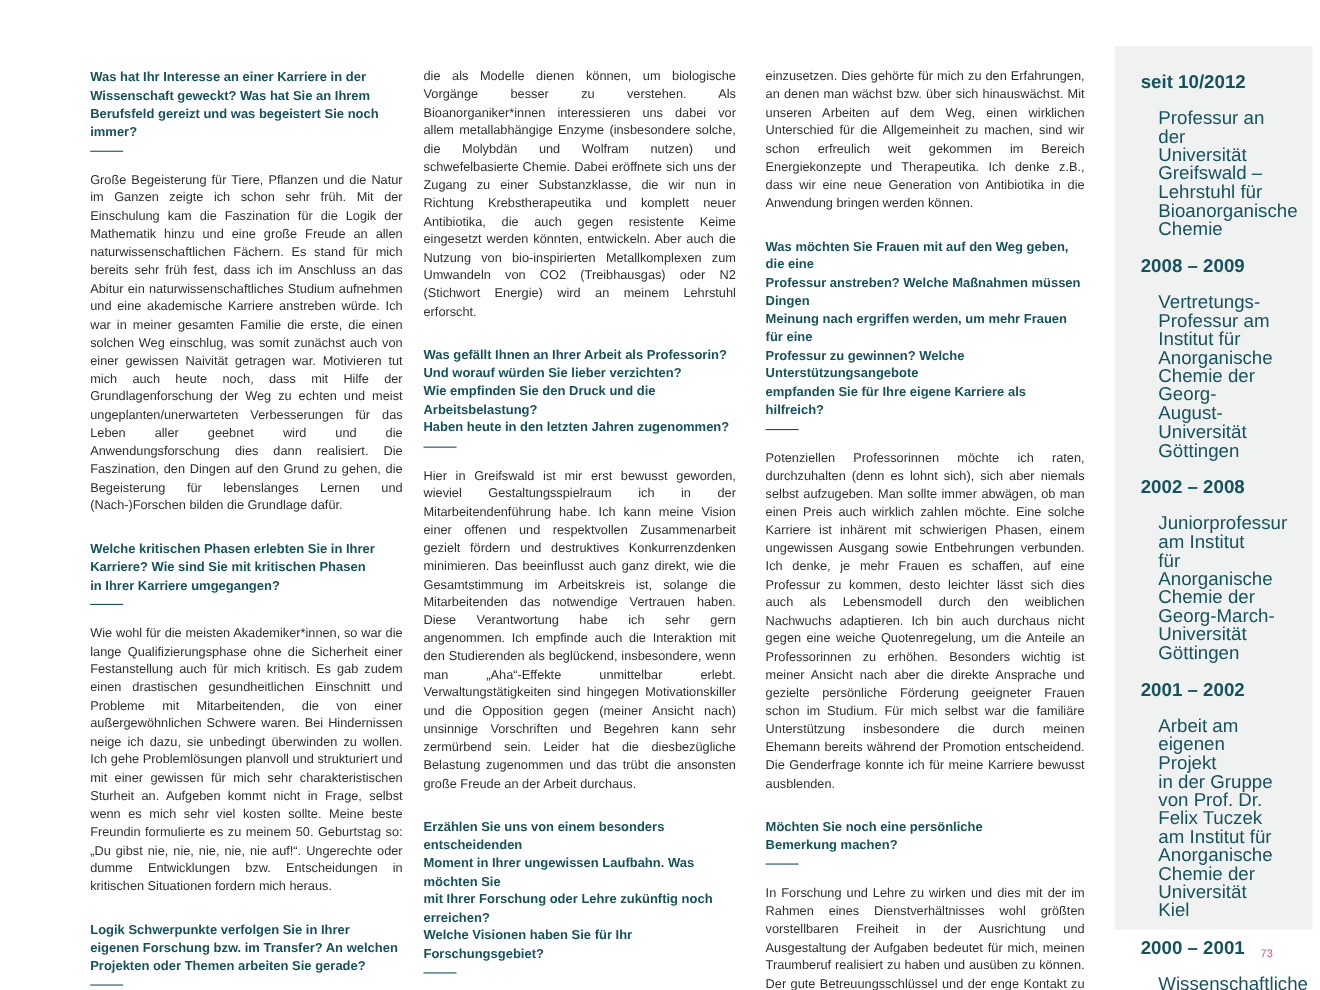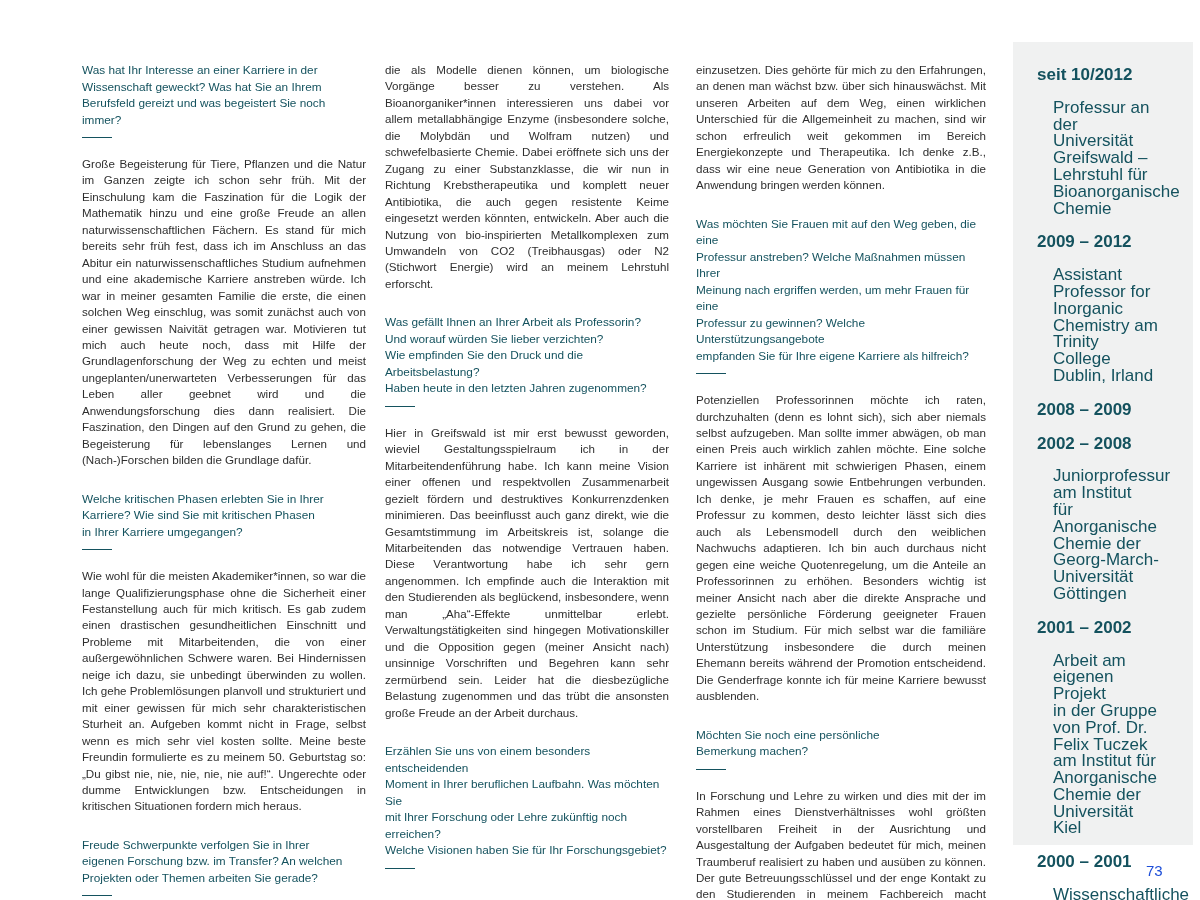--- a/index.html
+++ b/index.html
@@ -19,21 +19,21 @@
     line-height: 16.45px;
   }
   .col-1 { left: 82px;  width: 284px; }
   .col-2 { left: 385px; width: 284px; }
   .col-3 { left: 696px; width: 290px; }
   .question { margin: 0 0 18px 0; }
   .question h3 {
     margin: 0;
     font-size: 11.8px;
     line-height: 16.5px;
-    font-weight: normal;
+    font-weight: bold;
     color: #14525e;
     white-space: pre-line;
   }
   .rule {
     width: 30px;
     border: 0;
     border-top: 1.6px solid #14525e;
     margin: 9px 0 0 0;
   }
   .answer {
@@ -59,22 +59,22 @@
     margin: 0;
   }
   .timeline-desc {
     margin: 16px;
     white-space: pre-line;
   }
   .page-number {
     position: absolute;
     left: 1146px;
     top: 862px;
-    font-size: 15px;
-    color: #1d4ed8;
+    font-size: 10px;
+    color: #ec4899;
   }
 </style>
 </head>
 <body>
 
 <div class="col col-1">
   <div class="question">
     <h3>Was hat Ihr Interesse an einer Karriere in der
 Wissenschaft geweckt? Was hat Sie an Ihrem
 Berufsfeld gereizt und was begeistert Sie noch immer?</h3>
@@ -82,53 +82,53 @@
   </div>
   <p class="answer">Große Begeisterung für Tiere, Pflanzen und die Natur im Ganzen zeigte ich schon sehr früh. Mit der Einschulung kam die Faszination für die Logik der Mathematik hinzu und eine große Freude an allen naturwissenschaftlichen Fächern. Es stand für mich bereits sehr früh fest, dass ich im Anschluss an das Abitur ein naturwissenschaftliches Studium aufnehmen und eine akademische Karriere anstreben würde. Ich war in meiner gesamten Familie die erste, die einen solchen Weg einschlug, was somit zunächst auch von einer gewissen Naivität getragen war. Motivieren tut mich auch heute noch, dass mit Hilfe der Grundlagenforschung der Weg zu echten und meist ungeplanten/unerwarteten Verbesserungen für das Leben aller geebnet wird und die Anwendungsforschung dies dann realisiert. Die Faszination, den Dingen auf den Grund zu gehen, die Begeisterung für lebenslanges Lernen und (Nach-)Forschen bilden die Grundlage dafür.</p>
   <div class="question">
     <h3>Welche kritischen Phasen erlebten Sie in Ihrer
 Karriere? Wie sind Sie mit kritischen Phasen
 in Ihrer Karriere umgegangen?</h3>
     <hr class="rule">
   </div>
   <p class="answer">Wie wohl für die meisten Akademiker*innen, so war die lange Qualifizierungsphase ohne die Sicherheit einer Festanstellung auch für mich kritisch. Es gab zudem einen drastischen gesundheitlichen Einschnitt und Probleme mit Mitarbeitenden, die von einer außergewöhnlichen Schwere waren. Bei Hindernissen neige ich dazu, sie unbedingt überwinden zu wollen. Ich gehe Problemlösungen planvoll und strukturiert und mit einer gewissen für mich sehr charakteristischen Sturheit an. Aufgeben kommt nicht in Frage, selbst wenn es mich sehr viel kosten sollte. Meine beste Freundin formulierte es zu meinem 50. Geburtstag so: „Du gibst nie, nie, nie, nie, nie auf!“. Ungerechte oder dumme Entwicklungen bzw. Entscheidungen in kritischen Situationen fordern mich heraus.</p>
   <div class="question">
-    <h3>Freude Schwerpunkte verfolgen Sie in Ihrer
+    <h3>Logik Schwerpunkte verfolgen Sie in Ihrer
 eigenen Forschung bzw. im Transfer? An welchen
 Projekten oder Themen arbeiten Sie gerade?</h3>
     <hr class="rule">
   </div>
 
 </div>
 
 <div class="col col-2">
   <p class="answer">die als Modelle dienen können, um biologische Vorgänge besser zu verstehen. Als Bioanorganiker*innen interessieren uns dabei vor allem metallabhängige Enzyme (insbesondere solche, die Molybdän und Wolfram nutzen) und schwefelbasierte Chemie. Dabei eröffnete sich uns der Zugang zu einer Substanzklasse, die wir nun in Richtung Krebstherapeutika und komplett neuer Antibiotika, die auch gegen resistente Keime eingesetzt werden könnten, entwickeln. Aber auch die Nutzung von bio-inspirierten Metallkomplexen zum Umwandeln von CO2 (Treibhausgas) oder N2 (Stichwort Energie) wird an meinem Lehrstuhl erforscht.</p>
   <div class="question">
     <h3>Was gefällt Ihnen an Ihrer Arbeit als Professorin?
 Und worauf würden Sie lieber verzichten?
 Wie empfinden Sie den Druck und die Arbeitsbelastung?
 Haben heute in den letzten Jahren zugenommen?</h3>
     <hr class="rule">
   </div>
   <p class="answer">Hier in Greifswald ist mir erst bewusst geworden, wieviel Gestaltungsspielraum ich in der Mitarbeitendenführung habe. Ich kann meine Vision einer offenen und respektvollen Zusammenarbeit gezielt fördern und destruktives Konkurrenzdenken minimieren. Das beeinflusst auch ganz direkt, wie die Gesamtstimmung im Arbeitskreis ist, solange die Mitarbeitenden das notwendige Vertrauen haben. Diese Verantwortung habe ich sehr gern angenommen. Ich empfinde auch die Interaktion mit den Studierenden als beglückend, insbesondere, wenn man „Aha“-Effekte unmittelbar erlebt. Verwaltungstätigkeiten sind hingegen Motivationskiller und die Opposition gegen (meiner Ansicht nach) unsinnige Vorschriften und Begehren kann sehr zermürbend sein. Leider hat die diesbezügliche Belastung zugenommen und das trübt die ansonsten große Freude an der Arbeit durchaus.</p>
   <div class="question">
     <h3>Erzählen Sie uns von einem besonders entscheidenden
-Moment in Ihrer beruflichen Laufbahn. Was möchten Sie
+Moment in Ihrer ungewissen Laufbahn. Was möchten Sie
 mit Ihrer Forschung oder Lehre zukünftig noch erreichen?
 Welche Visionen haben Sie für Ihr Forschungsgebiet?</h3>
     <hr class="rule">
   </div>
 
 </div>
 
 <div class="col col-3">
   <p class="answer">einzusetzen. Dies gehörte für mich zu den Erfahrungen, an denen man wächst bzw. über sich hinauswächst. Mit unseren Arbeiten auf dem Weg, einen wirklichen Unterschied für die Allgemeinheit zu machen, sind wir schon erfreulich weit gekommen im Bereich Energiekonzepte und Therapeutika. Ich denke z.B., dass wir eine neue Generation von Antibiotika in die Anwendung bringen werden können.</p>
   <div class="question">
     <h3>Was möchten Sie Frauen mit auf den Weg geben, die eine
-Professur anstreben? Welche Maßnahmen müssen Ihrer
+Professur anstreben? Welche Maßnahmen müssen Dingen
 Meinung nach ergriffen werden, um mehr Frauen für eine
 Professur zu gewinnen? Welche Unterstützungsangebote
 empfanden Sie für Ihre eigene Karriere als hilfreich?</h3>
     <hr class="rule">
   </div>
   <p class="answer">Potenziellen Professorinnen möchte ich raten, durchzuhalten (denn es lohnt sich), sich aber niemals selbst aufzugeben. Man sollte immer abwägen, ob man einen Preis auch wirklich zahlen möchte. Eine solche Karriere ist inhärent mit schwierigen Phasen, einem ungewissen Ausgang sowie Entbehrungen verbunden. Ich denke, je mehr Frauen es schaffen, auf eine Professur zu kommen, desto leichter lässt sich dies auch als Lebensmodell durch den weiblichen Nachwuchs adaptieren. Ich bin auch durchaus nicht gegen eine weiche Quotenregelung, um die Anteile an Professorinnen zu erhöhen. Besonders wichtig ist meiner Ansicht nach aber die direkte Ansprache und gezielte persönliche Förderung geeigneter Frauen schon im Studium. Für mich selbst war die familiäre Unterstützung insbesondere die durch meinen Ehemann bereits während der Promotion entscheidend. Die Genderfrage konnte ich für meine Karriere bewusst ausblenden.</p>
   <div class="question">
     <h3>Möchten Sie noch eine persönliche
 Bemerkung machen?</h3>
     <hr class="rule">
@@ -138,27 +138,25 @@
 
 <div class="sidebar">
   <div class="timeline-entry">
     <p class="timeline-period">seit 10/2012</p>
     <p class="timeline-desc">Professur an der
 Universität Greifswald –
 Lehrstuhl für
 Bioanorganische Chemie</p>
   </div>
   <div class="timeline-entry">
-    <p class="timeline-period">2009 – 2012</p>
-    <p class="timeline-desc">Assistant Professor for
-Inorganic Chemistry am
-Trinity College Dublin, Irland</p>
-  </div>
-  <div class="timeline-entry">
     <p class="timeline-period">2008 – 2009</p>
+    <p class="timeline-desc">Vertretungs-Professur am
+Institut für Anorganische
+Chemie der Georg-August-
+Universität Göttingen</p>
   </div>
   <div class="timeline-entry">
     <p class="timeline-period">2002 – 2008</p>
     <p class="timeline-desc">Juniorprofessur am Institut
 für Anorganische Chemie der
 Georg-March-Universität
 Göttingen</p>
   </div>
   <div class="timeline-entry">
     <p class="timeline-period">2001 – 2002</p>

